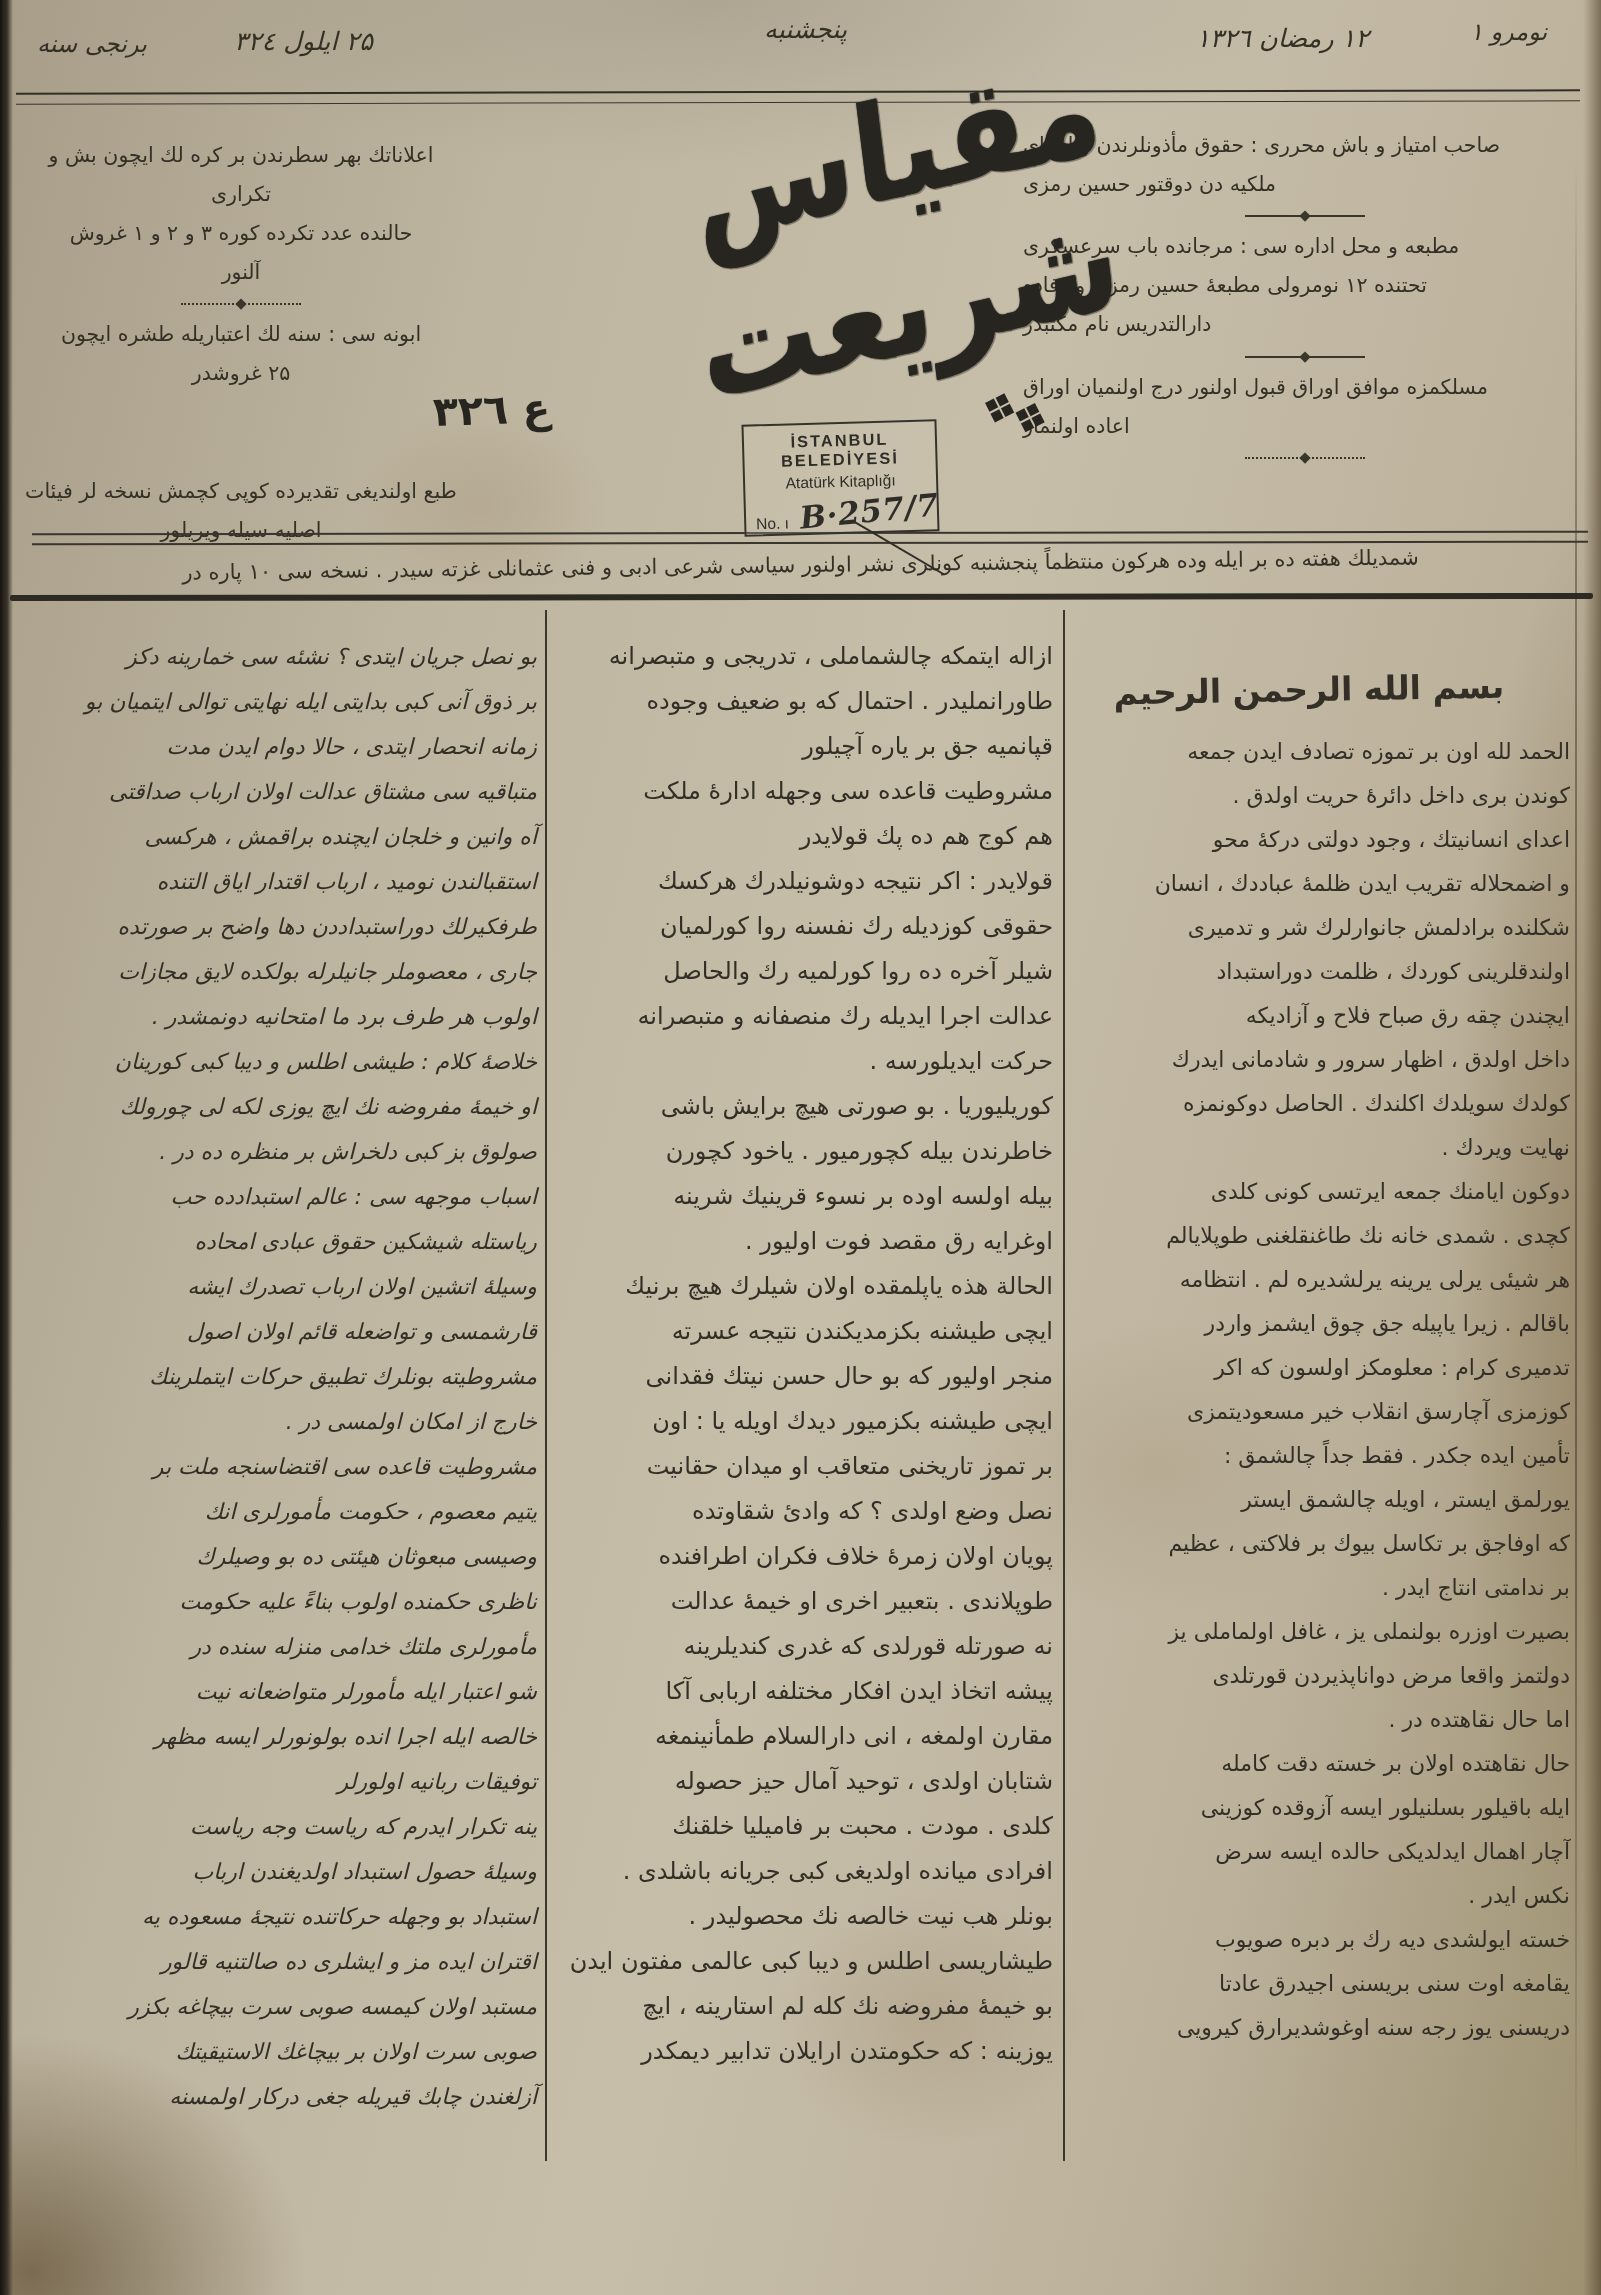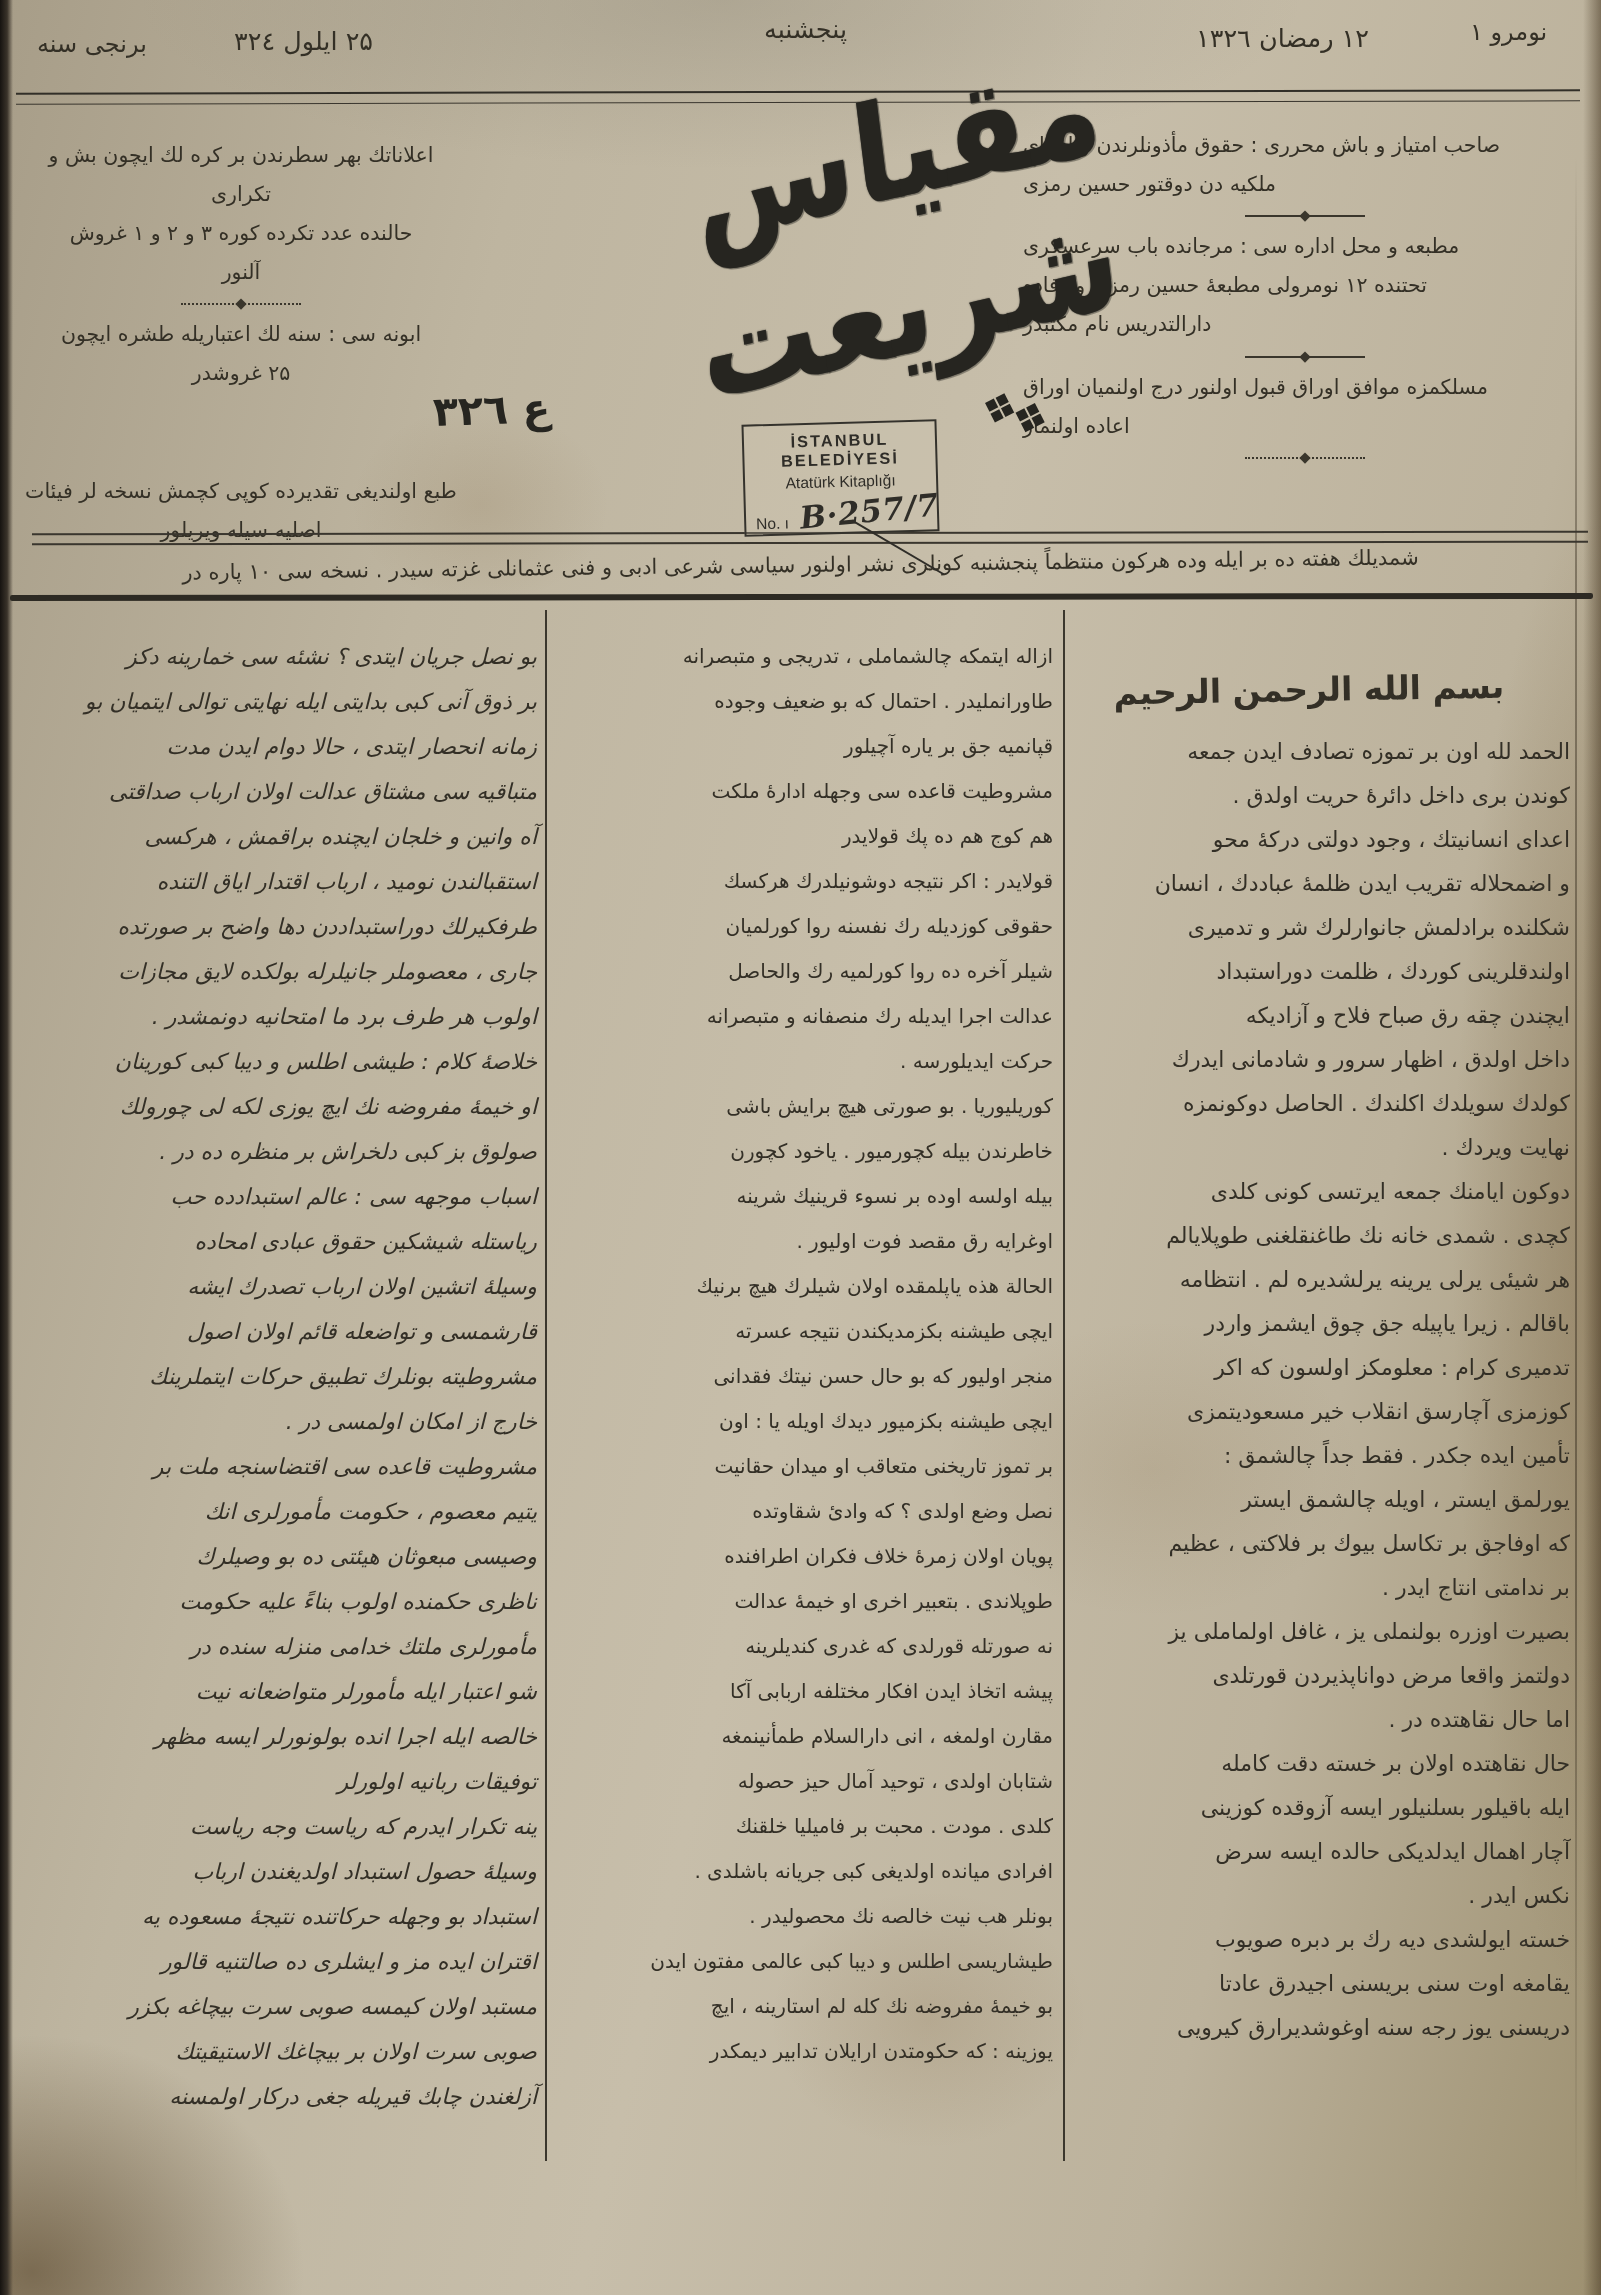--- a/index.html
+++ b/index.html
@@ -19,21 +19,21 @@
       linear-gradient(103deg,#a79d88 0%,#beb5a0 26%,#c7beaa 52%,#bcb29c 78%,#9d9070 100%);
   }
   .edge-left{position:absolute;left:0;top:0;width:12.7px;height:100%;
     background:linear-gradient(to right,#161310,#3a332a 55%,rgba(58,51,42,0));}
   .edge-right{position:absolute;right:0;top:0;width:18.4px;height:100%;
     background:linear-gradient(to left,rgba(70,55,34,.55),rgba(70,55,34,0));}
   .crease-right{position:absolute;right:24px;top:156px;width:2.1px;height:2052px;
     background:linear-gradient(to bottom,rgba(60,50,35,.0),rgba(60,50,35,.45) 20%,rgba(60,50,35,.5) 70%,rgba(60,50,35,0));}
 
   
-  .hdr{position:absolute;font-size:24px;white-space:nowrap;direction:rtl;}
+  .hdr{position:absolute;font-size:24px;white-space:nowrap;direction:rtl;font-style:italic;}
   .hdr-issue{left:1470px;top:18.4px;}
   .hdr-hijri{left:1196px;top:22.6px;font-size:25.5px;}
   .hdr-weekday{left:764px;top:14px;font-size:25.5px;}
   .hdr-rumi{left:234px;top:25.5px;font-size:25.5px;}
   .hdr-year{left:37px;top:30px;font-size:24px;}
 
   .hr-double-top{position:absolute;left:15.6px;right:21px;top:91px;height:9.2px;
     border-top:2.8px solid #322f28;border-bottom:1.4px solid #3a362e;transform:rotate(-.12deg);}
   .hr-double-mid{position:absolute;left:32px;right:12.7px;top:532px;height:7.8px;
     border-top:2.1px solid #3a362e;border-bottom:2.1px solid #3a362e;transform:rotate(-.1deg);}
@@ -78,21 +78,21 @@
     font-size:21px;white-space:nowrap;transform:rotate(-.7deg);}
 
   
   .vrule{position:absolute;top:610px;width:2.1px;height:1551px;background:#3b372d;}
   .vrule-a{left:545px;}
   .vrule-b{left:1063px;}
 
   .col{position:absolute;direction:rtl;text-align:right;color:#332f26;}
   .col .tline{white-space:nowrap;overflow:visible;}
   .col-right{left:1076px;top:623px;width:494px;font-size:22px;line-height:44px;}
-  .col-middle{left:562px;top:634px;width:491px;font-size:20px;line-height:45px;}
+  .col-middle{left:562px;top:634px;width:491px;font-size:24px;line-height:45px;}
   .col-left{left:33px;top:634px;width:504px;font-size:22px;line-height:45px;font-style:italic;}
   .basmala{text-align:center;font-size:33px;font-weight:bold;margin:45px 28px 18.4px 0;
     transform:rotate(-1deg);letter-spacing:-1.4px;}
 </style>
 </head>
 <body>
 
 <div class="page">
   <div class="edge-left"></div>
   <div class="edge-right"></div>

